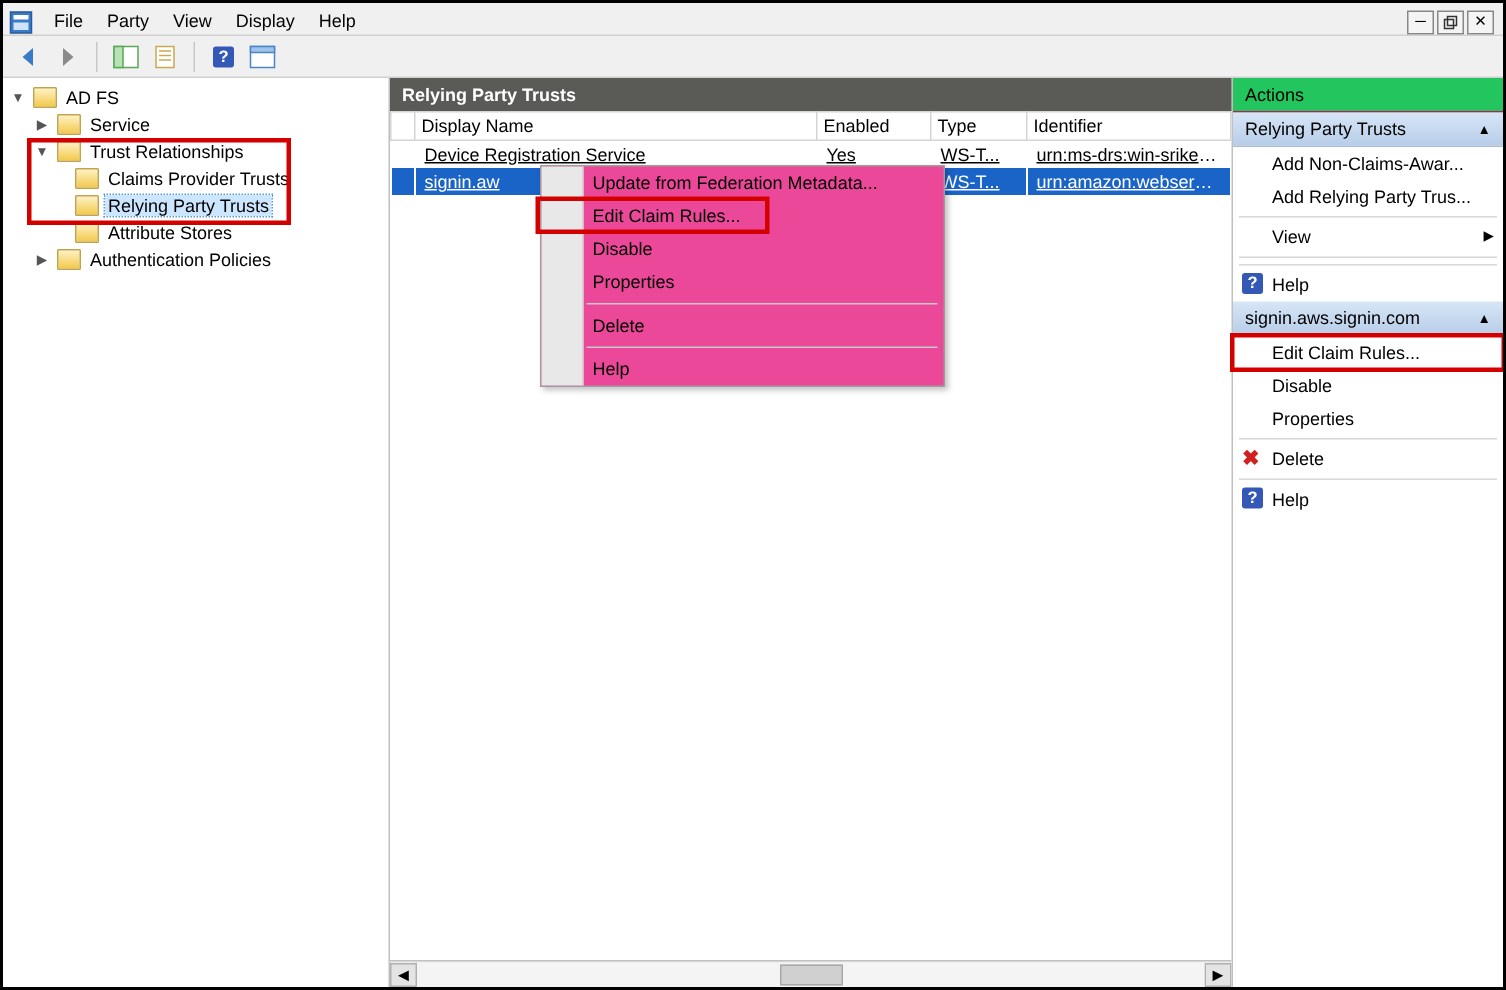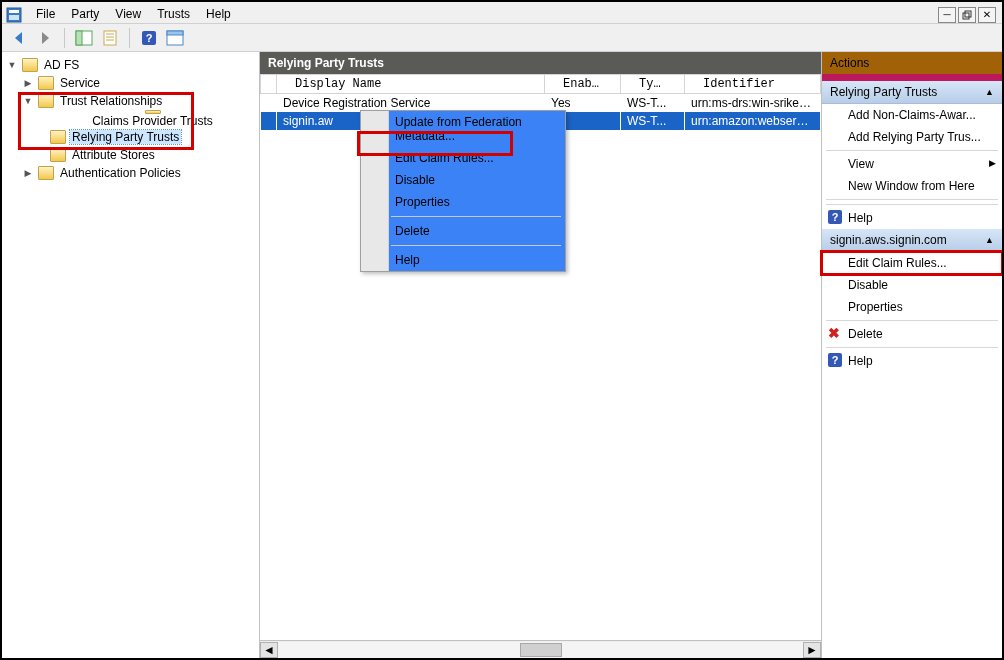--- a/index.html
+++ b/index.html
@@ -19,34 +19,34 @@
   .expander { width:12px; display:inline-flex; justify-content:center; font-size:9px; color:#555; margin-left:4px;}
   .foldericon { width:16px; height:14px; margin: 0 4px; }
   .folder-closed { background: linear-gradient(#fff2c4,#f2c94c); border:1px solid #c2a24a; border-radius:1px;}
   .node.selected > .lbl { background:#cde6ff; outline:1px dotted #5a9bd4;}
   .lbl { padding:0 2px;}
   .redbox1 { position:absolute; border:3px solid #d40000; pointer-events:none;}
   .center { flex:1; display:flex; flex-direction:column; min-width:0; border-right:1px solid #c0c0c0; background:#fff;}
   .center-title { background:#5a5a57; color:#fff; padding:4px 8px; font-weight:bold;}
   .listwrap { flex:1; position:relative; overflow:hidden;}
   table.dt { border-collapse:collapse; width:100%; table-layout:fixed; }
-  table.dt th { background:#fff; border:1px solid #d4d4d4; text-align:left; font-weight:normal; padding:2px 18px; height:18px; overflow:hidden; text-overflow:ellipsis;font-family:Liberation Mono, monospace;}
-  table.dt td { padding:2px 6px; height:18px; white-space:nowrap; overflow:hidden; text-overflow:ellipsis; border-right:1px solid transparent;}
+  table.dt th { background:#fff; border:1px solid #d4d4d4; text-align:left; font-weight:normal; padding:2px 4px; height:18px; overflow:hidden; text-overflow:ellipsis;}
+  table.dt td { padding:2px 6px; height:18px; white-space:nowrap; overflow:hidden; text-overflow:ellipsis; border-right:1px solid transparent;text-decoration:underline;}
   tr.selrow td { background:#1a63c7; color:#fff;}
   .hscroll { position:absolute; left:0; right:0; bottom:0; height:18px; background:#efefef; border-top:1px solid #c0c0c0; display:flex; align-items:center;}
   .hscroll .arrow { width:18px; height:16px; background:#e4e4e4; border:1px solid #b0b0b0; display:flex; align-items:center; justify-content:center;}
   .hscroll .track { flex:1; height:16px; background:#f4f4f4; position:relative;}
   .hscroll .thumb { position:absolute; left:46%; width:8%; top:1px; bottom:1px; background:#d0d0d0; border:1px solid #a8a8a8;}
-  .ctxmenu { position:absolute; left:360px; top:110px; width:206px; background:#3b82f6; border:1px solid #9e9e9e; box-shadow:2px 2px 4px rgba(0,0,0,.25); z-index:5;}
+  .ctxmenu { position:absolute; left:360px; top:110px; width:270px; background:#ec4899; border:1px solid #9e9e9e; box-shadow:2px 2px 4px rgba(0,0,0,.25); z-index:5;}
   .ctxmenu .mgutter { position:absolute; left:0; top:0; bottom:0; width:28px; background:#e8e8e8; border-right:1px solid #d4d4d4;}
   .ctxmenu .citem { position:relative; padding:4px 10px 4px 34px; cursor:default;}
   .ctxmenu .csep { height:1px; margin:3px 4px 3px 30px; background:#c8c8c8;}
   .redbox2 { position:absolute; border:3px solid #d40000; pointer-events:none; z-index:6;}
   .actions { width:180px; background:#fff; display:flex; flex-direction:column; }
-  .actions-title { background:#a16207; padding:4px 8px; font-weight:normal; border-bottom:7px solid #be185d;}
+  .actions-title { background:#22c55e; padding:4px 8px; font-weight:normal; border-bottom:1px solid #be185d;}
   .act-hdr { background:linear-gradient(#d7e6f7,#b7cde8); padding:4px 8px; display:flex; justify-content:space-between; align-items:center; border-bottom:1px solid #a8bcd6; font-weight:normal;}
   .act-hdr .tri { font-size:9px;}
   .act-item { padding:4px 8px 4px 26px; position:relative; cursor:default; white-space:nowrap; overflow:hidden; text-overflow:ellipsis;}
   .act-item .aicon { position:absolute; left:6px; top:3px; width:14px; height:14px;}
   .act-item .arrow { position:absolute; right:6px; top:5px; font-size:9px;}
   .act-sep { height:1px; background:#d8d8d8; margin:2px 4px;}
   .q-green { display:block; width:14px; height:14px; border-radius:50%; background:#6fcf6f; box-shadow:inset 0 0 0 1px #2b8f2b; position:relative;}
   .q-green::after{content:""; position:absolute; left:3px; top:3px; width:6px; height:6px; border:2px solid #fff; border-top:none; border-right:none; transform:rotate(-40deg) skewX(-10deg);}
   .q-blue { display:block; width:14px; height:14px; background:#3358b5; color:#fff; text-align:center; font-weight:bold; font-size:11px; line-height:14px; border-radius:2px;}
   .q-red { color:#d02121; font-weight:bold; font-size:14px; line-height:14px;}
@@ -59,21 +59,21 @@
   <span class="appicon">
     <svg width="16" height="16">
         <rect x="1" y="1" width="14" height="14" fill="#3a7bc8" stroke="#285a96"></rect>
         <rect x="3" y="3" width="10" height="3" fill="#fff"></rect>
         <rect x="3" y="8" width="10" height="5" fill="#cfe3f7"></rect>
       </svg>
   </span>
   <span class="mi">File</span>
   <span class="mi">Party</span>
   <span class="mi">View</span>
-  <span class="mi">Trusts</span>
+  <span class="mi">Display</span>
   <span class="mi">Help</span>
   <span class="spacer"></span>
   <div class="winctrls">
     <div class="winbtn">─</div>
     <div class="winbtn">
       <svg width="10" height="10">
           <rect x="1" y="3" width="6" height="6" fill="none" stroke="#333"></rect>
           <rect x="3" y="1" width="6" height="6" fill="none" stroke="#333"></rect>
         </svg>
     </div>
@@ -130,21 +130,21 @@
     <div class="node" style="padding-left:16px;">
       <span class="expander">▶</span>
       <span class="foldericon folder-closed"></span>
       <span class="lbl">Service</span>
     </div>
     <div class="node" style="padding-left:16px;">
       <span class="expander">▼</span>
       <span class="foldericon folder-closed"></span>
       <span class="lbl">Trust Relationships</span>
     </div>
-    <div class="node" style="padding-left:44px;flex-direction:column;">
+    <div class="node" style="padding-left:44px;">
       <span class="foldericon folder-closed"></span>
       <span class="lbl">Claims Provider Trusts</span>
     </div>
     <div class="node selected" style="padding-left:44px;">
       <span class="foldericon folder-closed"></span>
       <span class="lbl">Relying Party Trusts</span>
     </div>
     <div class="node" style="padding-left:44px;">
       <span class="foldericon folder-closed"></span>
       <span class="lbl">Attribute Stores</span>
@@ -205,21 +205,20 @@
   <div class="actions">
     <div class="actions-title">Actions</div>
     <div class="act-hdr">
       <span>Relying Party Trusts</span>
       <span class="tri">▲</span>
     </div>
     <div class="act-item">Add Non-Claims-Awar...</div>
     <div class="act-item">Add Relying Party Trus...</div>
     <div class="act-sep"></div>
     <div class="act-item"><span>View</span><span class="arrow">▶</span></div>
-    <div class="act-item">New Window from Here</div>
     <div class="act-sep"></div>
     <div class="act-sep"></div>
     <div class="act-item"><span class="aicon q-blue">?</span><span>Help</span></div>
 
     <div class="act-hdr">
       <span>signin.aws.signin.com</span>
       <span class="tri">▲</span>
     </div>
     <div class="act-item" style="outline:3px solid #d40000; outline-offset:-1px;">Edit Claim Rules...</div>
     <div class="act-item">Disable</div>

